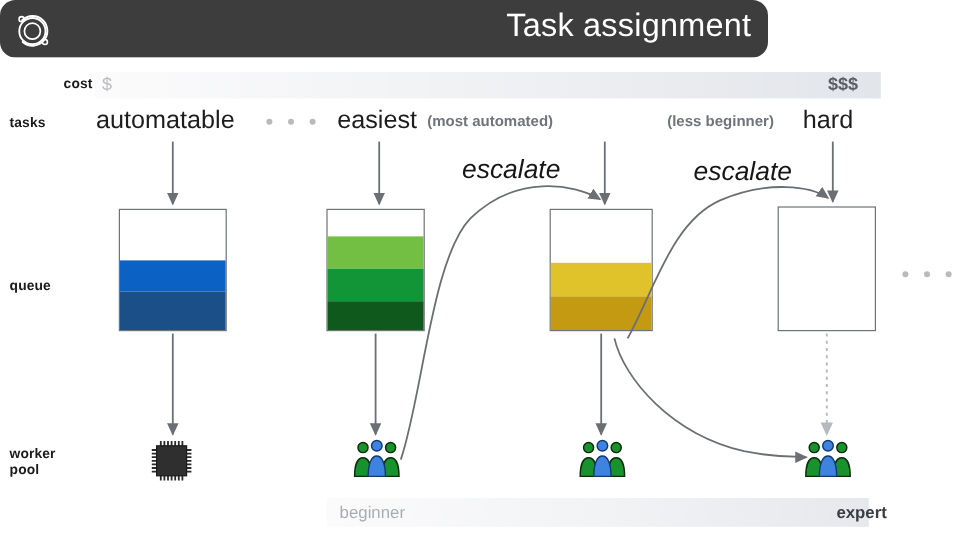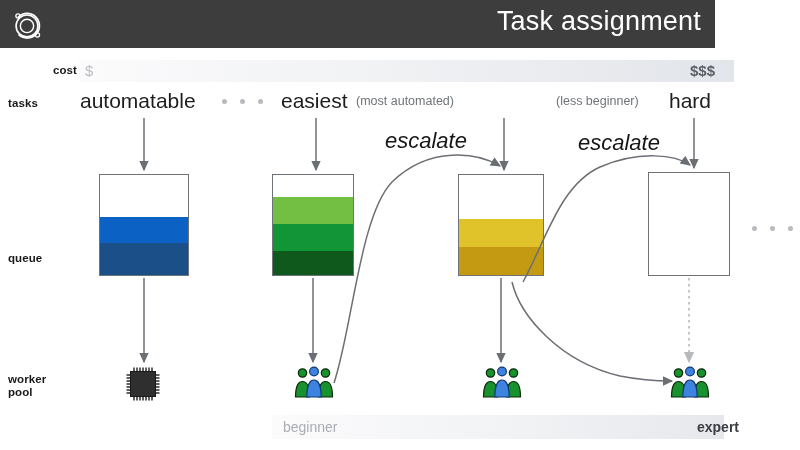--- a/index.html
+++ b/index.html
@@ -5,22 +5,23 @@
   html,body{margin:0;padding:0;}
   body{
     width:800px;height:450px;overflow:hidden;background:#ffffff;
     font-family:"Liberation Sans", sans-serif;
     -webkit-font-smoothing:antialiased;
   }
   #root{position:relative;width:800px;height:450px;}
 
   
   .header{
-    position:absolute;left:0;top:0;width:715px;height:48px;
+    position:absolute;left:0;top:0;width:640px;height:48px;
     background:#3d3d3d;
+    border-radius:13px;
   }
   .header-title{
     position:absolute;right:14px;top:6px;
     color:#ffffff;font-size:27px;font-weight:400;letter-spacing:.2px;
     font-family:"Liberation Sans", sans-serif;
   }
   .logo{position:absolute;left:8px;top:6px;width:38px;height:38px;}
   .header-rule{
     position:absolute;left:0;top:48px;width:800px;height:2px;background:#ffffff;
   }
@@ -38,21 +39,21 @@
   }
   .cost-min{
     position:absolute;left:85px;top:62px;font-size:15px;color:#b9bcc2;font-weight:400;
   }
   .cost-max{
     position:absolute;left:690px;top:62px;font-size:15px;color:#5a5e66;font-weight:bold;
   }
 
   
   .task-big{position:absolute;font-size:21px;color:#1d1d1d;font-weight:400;white-space:nowrap;}
-  .task-small{position:absolute;font-size:12.5px;color:#6f7479;font-weight:400;white-space:nowrap;}
+  .task-small{position:absolute;font-size:12.5px;color:#6f7479;font-weight:700;white-space:nowrap;}
   .dots-row{position:absolute;display:flex;gap:13px;align-items:center;}
   .dot{width:5px;height:5px;border-radius:50%;background:#b7babf;}
 
   
   .qbox{
     position:absolute;box-sizing:border-box;border:1px solid #6e7378;background:#ffffff;
     display:flex;flex-direction:column;justify-content:flex-end;
   }
   .qband{width:100%;}
 
@@ -89,21 +90,21 @@
       <path d="M11 11.5 A13 13 0 1 1 11.5 30.5" fill="none" stroke="#ffffff" stroke-width="1.7" stroke-linecap="round"></path>
       <circle cx="10.5" cy="10.5" r="2.2" fill="none" stroke="#ffffff" stroke-width="1.4"></circle>
       <circle cx="31" cy="30.5" r="2.2" fill="none" stroke="#ffffff" stroke-width="1.4"></circle>
     </svg>
     <div class="header-title">Task assignment</div>
   </div>
   <div class="header-rule"></div>
 
   <div class="rlabel" style="left:8px;top:64px;margin-left:45px;">cost</div>
   <div class="rlabel" style="left:8px;top:97px;">tasks</div>
-  <div class="rlabel" style="left:8px;top:233px;margin-top:19px;">queue</div>
+  <div class="rlabel" style="left:8px;top:233px;">queue</div>
   <div class="rlabel" style="left:8px;top:373px;">worker</div>
   <div class="rlabel" style="left:8px;top:386px;text-align:right;">pool</div>
 
   <div class="costbar"></div>
   <div class="cost-min">$</div>
   <div class="cost-max">$$$</div>
 
   <div class="task-big" style="left:80px;top:89px;text-align:center;">automatable</div>
   <div class="dots-row" style="left:222px;top:99px;">
     <span class="dot"></span>

